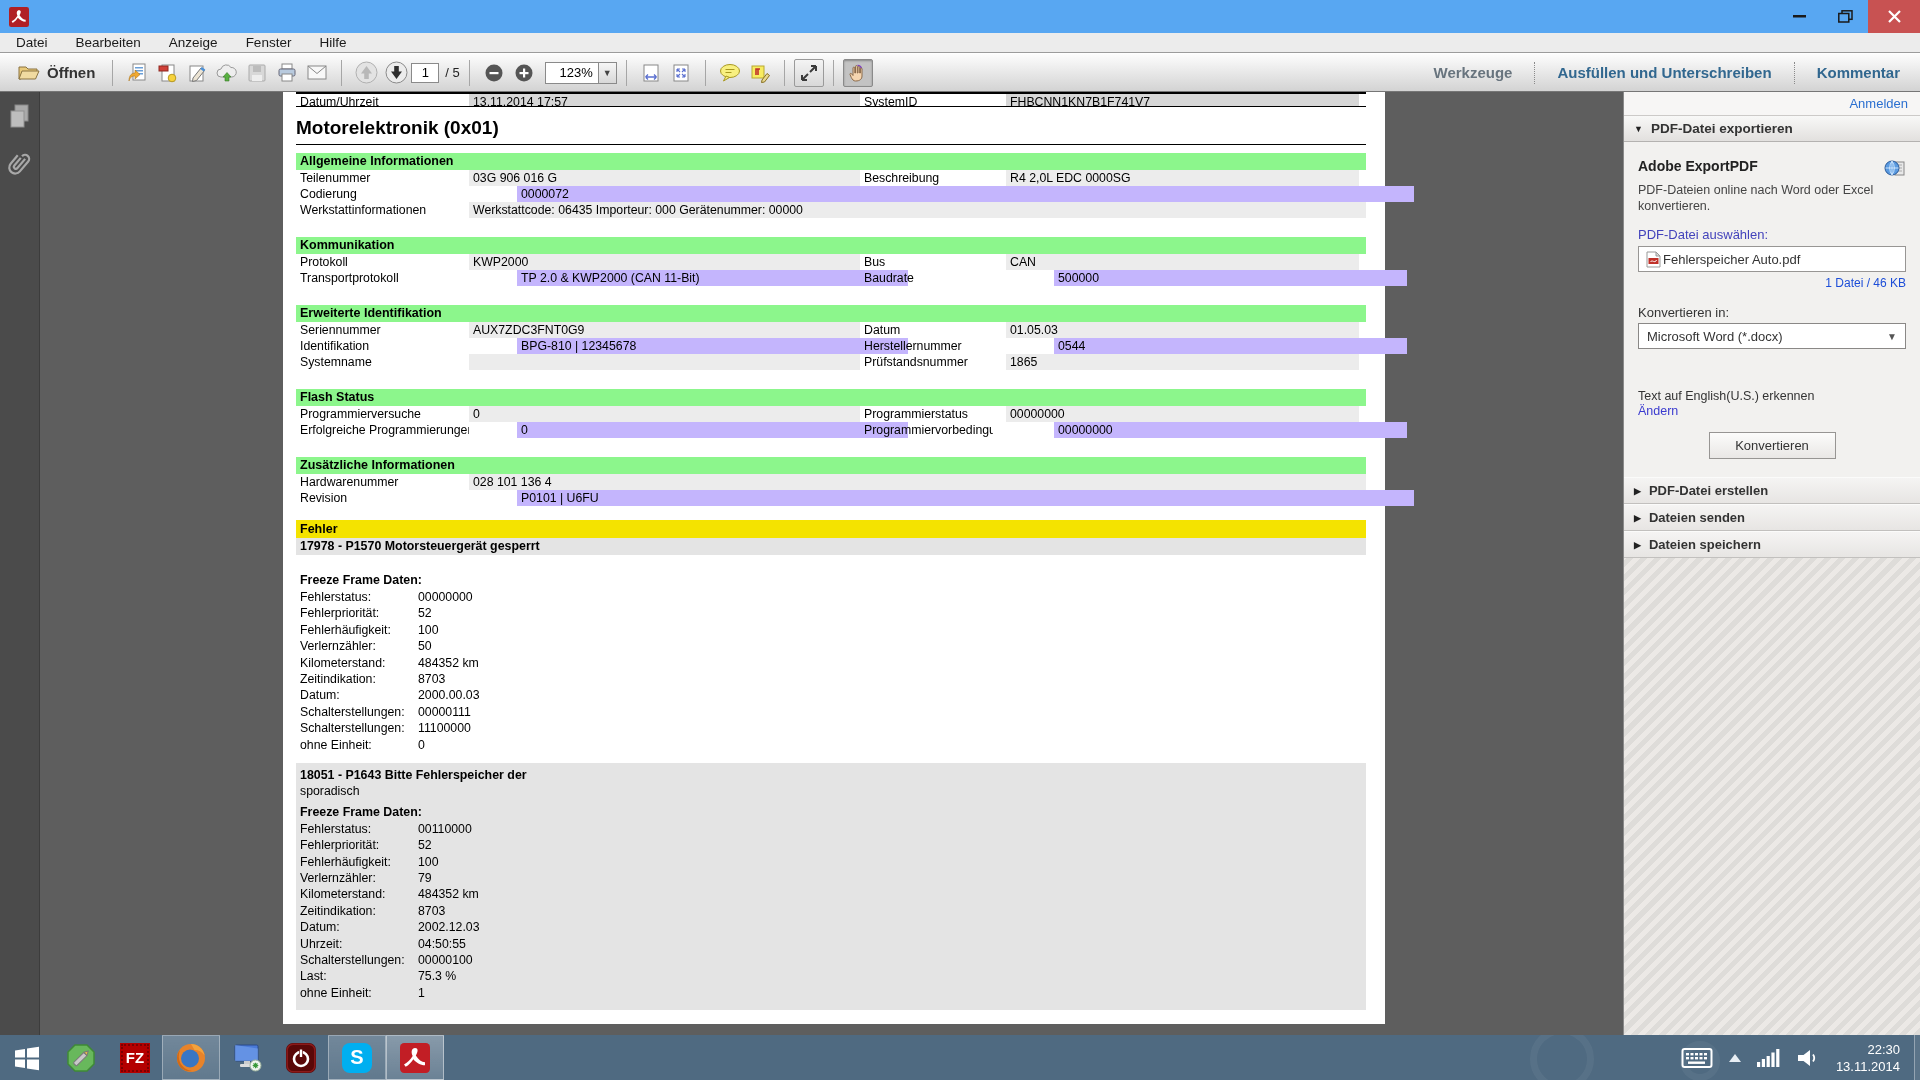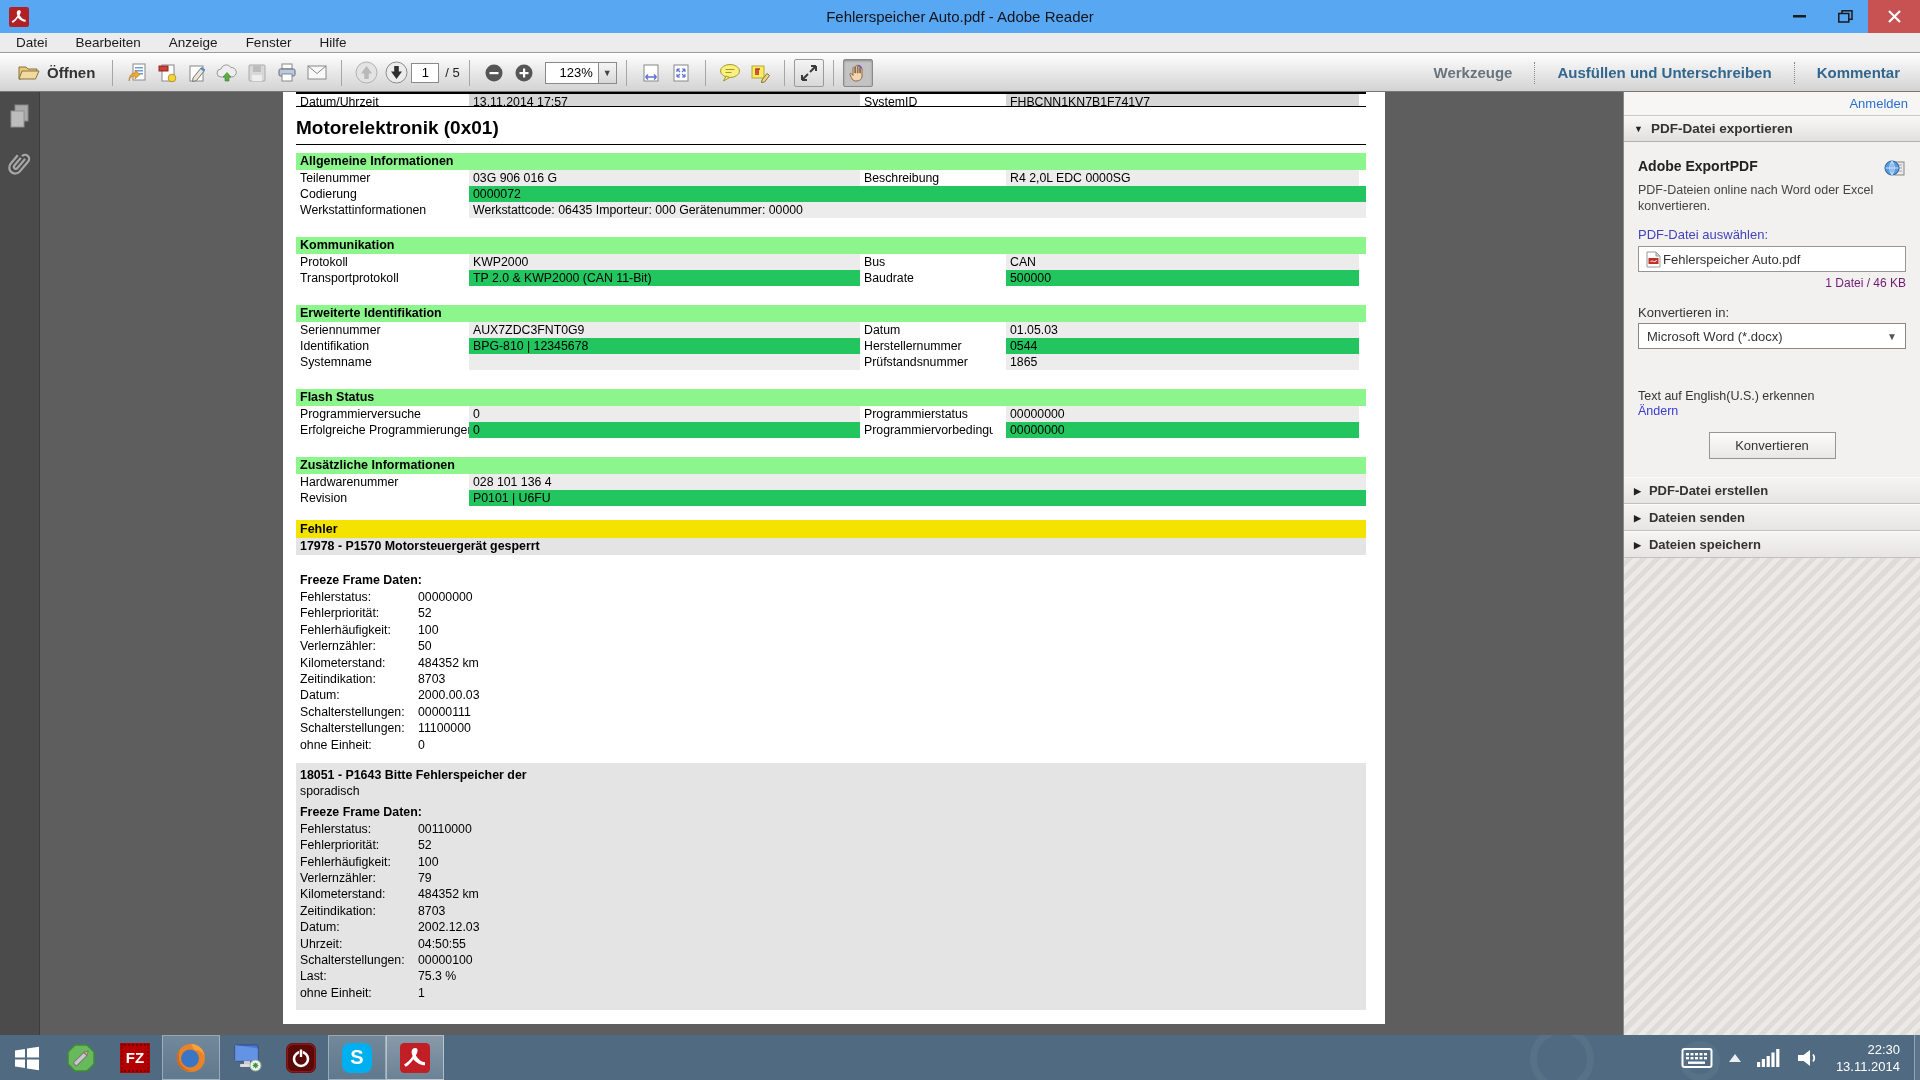--- a/index.html
+++ b/index.html
@@ -61,21 +61,21 @@
     padding:0 19px 0 13px; color:#000; }
   .meta-row, .t-row { position:relative; height:16px; font-size:12.3px; line-height:16px; }
   .meta-row { height:15px; border-top:2px solid #000; border-bottom:1px solid #000; }
   .cell { position:absolute; top:0; height:100%; padding:0 4px; white-space:nowrap; overflow:hidden; }
   .l1 { left:0;    width:173px; }
   .v1 { left:173px; width:391px; }
   .l2 { left:564px; width:133px; }
   .v2 { left:710px; width:353px; }
   .v1.wide { width:897px; }
   .t-row .v { background:#ececec; }
-  .t-row.alt .v { background:#22c55e; }
+  .t-row.alt .v { background:#c4b5fd;margin-left:48px; }
   .meta-row .v { background:#d7d7d7; }
 
   #pdftitle { margin-top:10px; font-size:19px; font-weight:bold;
     border-bottom:1px solid #000; padding-bottom:5px; }
   .secbar { margin-top:19px; height:17px; line-height:17px; background:#8cf68c;
     font-size:12.5px; font-weight:bold; padding-left:4px; }
   .secbar.first { margin-top:8px; }
   .faultbar { margin-top:14px; height:18px; line-height:18px; background:#f4e300;
     font-size:12.5px; font-weight:bold; padding-left:4px; }
   .err-title { height:17px; line-height:17px; background:#e4e4e4;
@@ -99,21 +99,21 @@
     padding-left:10px; font-size:13.5px; font-weight:bold; color:#333; }
   .tri { font-size:9px; color:#222; }
   #exportbody { padding:0 14px; }
   .prodrow { margin-top:16px; display:flex; align-items:flex-start; }
   .prodrow b { font-size:14px; color:#222; }
   .prodrow .gicon { margin-left:auto; }
   .desc { margin-top:5px; font-size:12.5px; color:#444; line-height:16px; width:248px; }
   .sel-label { margin-top:13px; font-size:13px; color:#4343bb; }
   #filebox { margin-top:4px; height:26px; background:#fff; border:1px solid #989694;
     display:flex; align-items:center; gap:2px; padding:0 7px; font-size:13px; color:#333; }
-  .fileinfo { margin-top:4px; text-align:right; font-size:12px; color:#701a75; }
+  .fileinfo { margin-top:4px; text-align:right; font-size:12px; color:#1d4ed8; }
   .conv-label { margin-top:15px; font-size:13px; color:#333; }
   #formatsel { margin-top:3px; height:26px; background:#fff; border:1px solid #8a8886;
     display:flex; align-items:center; padding:0 8px; font-size:13px; color:#333; }
   #formatsel .caret { margin-left:auto; font-size:10px; color:#555; }
   .ocr { margin-top:40px; font-size:12.5px; color:#333; line-height:15px; }
   .changelink { font-size:12.5px; color:#3b3bcf; }
   #convertbtn { margin:14px auto 0 auto; display:block; width:127px; height:27px;
     background:linear-gradient(#fcfcfb,#e9e7e5); border:1px solid #979593;
     font-size:13px; color:#333; font-family:"Liberation Sans",sans-serif; }
   #exportbody .spacer { height:18px; }
@@ -143,21 +143,20 @@
     background:rgba(255,255,255,.07); z-index:1; }
 </style>
 </head>
 <body>
 
 <div id="titlebar">
   <svg class="appicon" viewBox="0 0 18 18" width="20" height="20">
       <rect width="18" height="18" rx="2" fill="#b02025"></rect>
       <path d="M9 3c2 0 2 2 .5 4.5C11 10 13 11.5 15 11.5v1.8c-2.8 0-5.4-1.6-7-3.6-1.2 1.8-2.8 3.6-4.6 4.6l-1-1.4C4.6 11.6 6.4 9.8 7.6 7.8 6.4 5.4 7 3 9 3z" fill="#fff"></path>
     </svg>
-  <div class="title">Fehlerspeicher Auto.pdf - Adobe Reader</div>
   <div class="winbtns">
     <div class="winbtn">
       <svg width="13" height="3">
           <rect width="13" height="2.5" fill="#1a1a1a"></rect>
         </svg>
     </div>
     <div class="winbtn">
       <svg width="15" height="13">
           <rect x="4" y="0.8" width="10" height="8.5" fill="none" stroke="#1a1a1a" stroke-width="1.5"></rect>
           <rect x="0.8" y="3.5" width="10" height="8.5" fill="#58a7f2" stroke="#1a1a1a" stroke-width="1.5"></rect>

